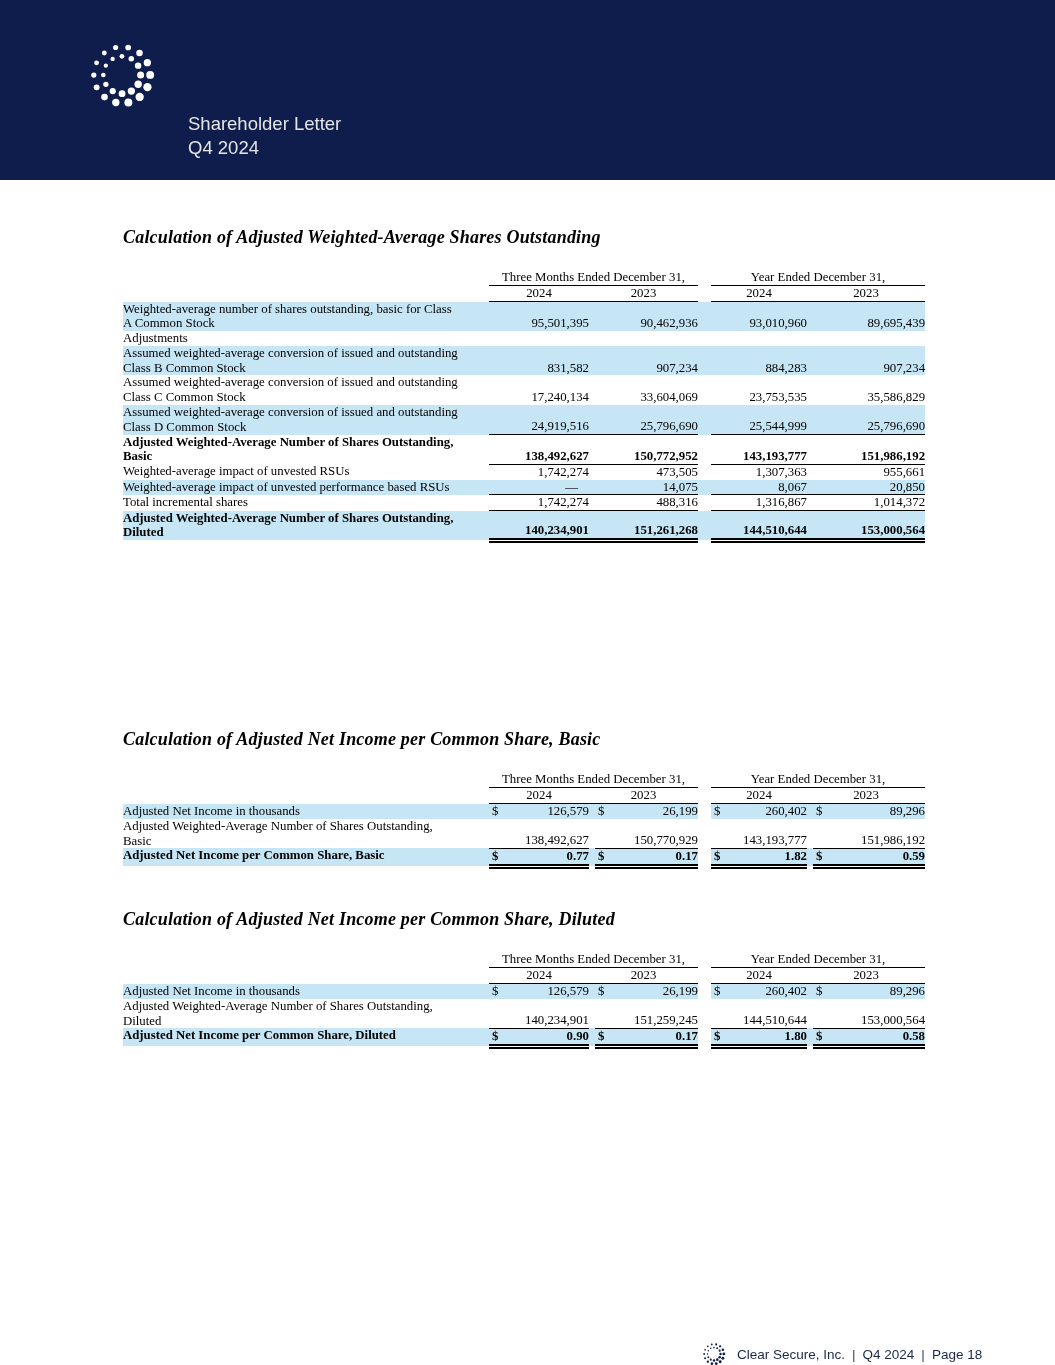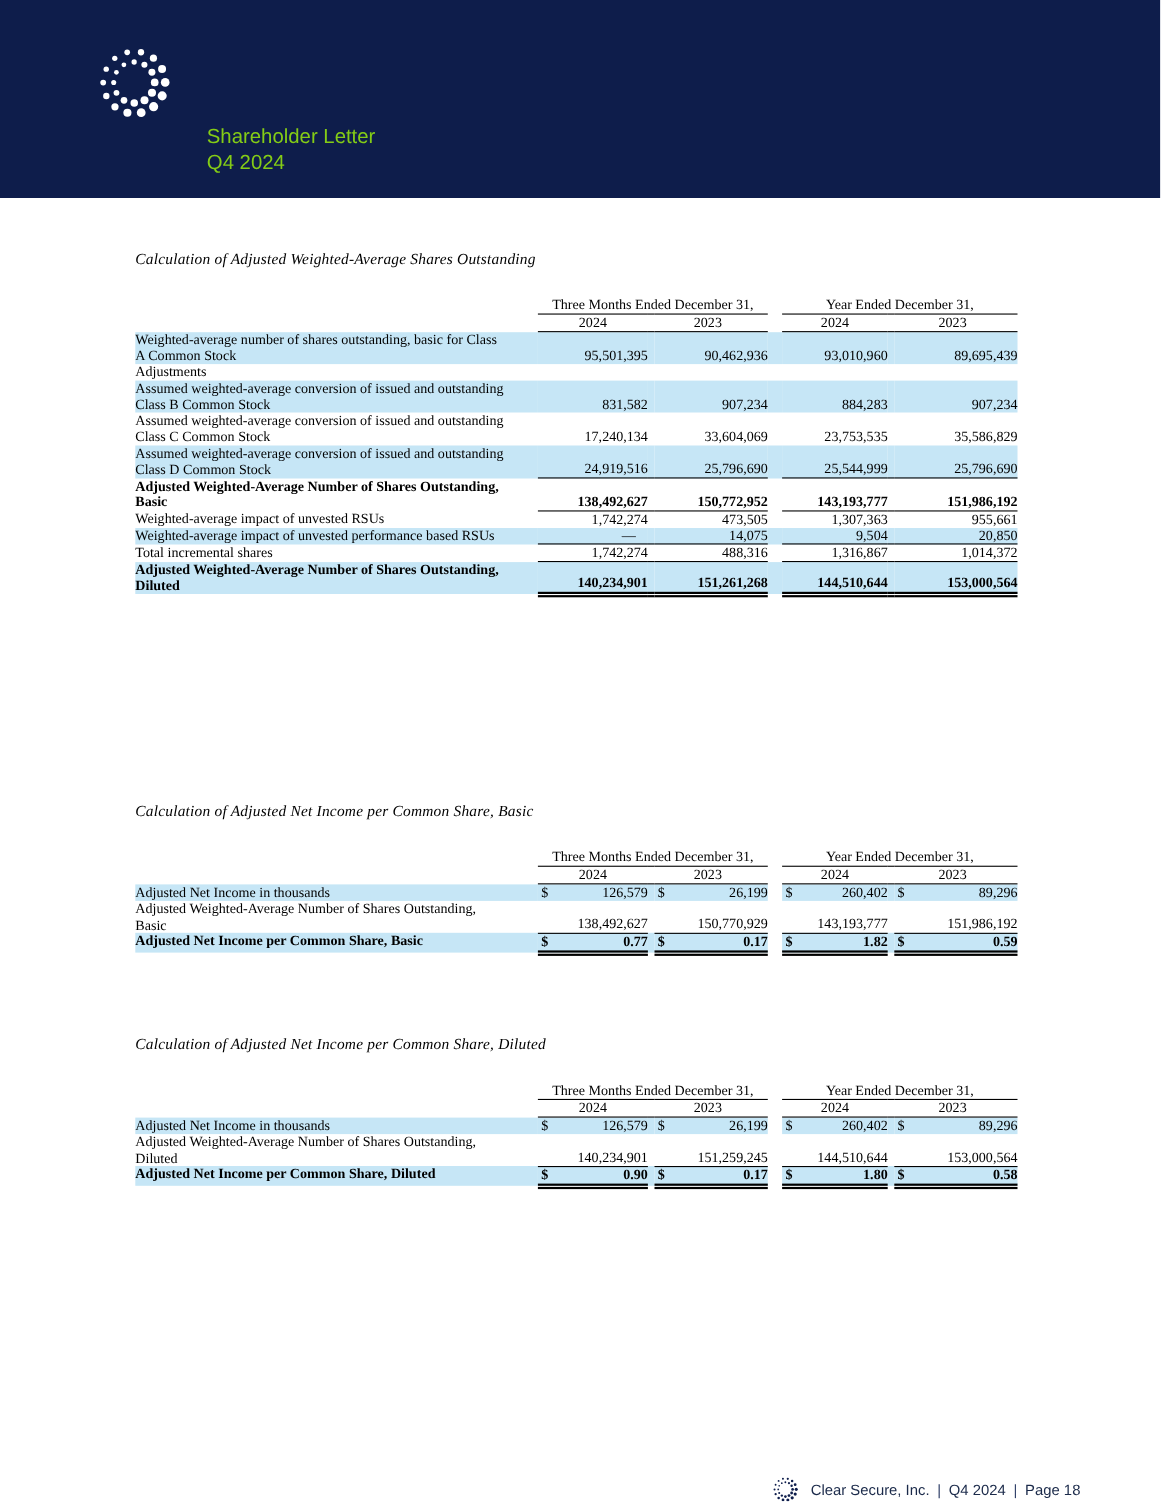--- a/index.html
+++ b/index.html
@@ -11,29 +11,29 @@
   
   .masthead { position:absolute; left:0; top:0; width:1055px; height:180px; background:#0e1d4b; }
   .logo-svg { position:absolute; left:82px; top:35px; }
   .brand {
     position:absolute; left:184px; top:47px; color:#ffffff;
     font-family:"Liberation Sans", sans-serif; font-weight:bold;
     font-size:42px; letter-spacing:9px; line-height:42px; white-space:nowrap;
   }
   .brand .reg { font-size:11px; letter-spacing:0; position:relative; top:-20px; left:-6px; }
   .mast-sub {
-    position:absolute; left:188px; top:112px; color:#84cc16;
+    position:absolute; left:188px; top:112px; color:#e5e5e5;
     font-family:"Liberation Sans", sans-serif; font-size:18.5px; line-height:23.5px;
   }
 
   
   .tbl-section { position:absolute; left:123px; width:802px; }
-  #sec-0 { top:226px; } #sec-1 { top:700px;margin-top:28px; } #sec-2 { top:908px;margin-top:32px; }
+  #sec-0 { top:226px; } #sec-1 { top:700px;margin-top:28px; } #sec-2 { top:908px; }
   .tbl-title {
-    font-weight:normal; font-style:italic; font-size:14px; line-height:22px;
+    font-weight:bold; font-style:italic; font-size:18px; line-height:22px;
     margin:0 0 22px 0; letter-spacing:0.2px;
   }
   table.fin { border-collapse:collapse; table-layout:fixed; width:802px; font-size:12.8px; }
   table.fin th, table.fin td { padding:0; margin:0; }
   thead th {
     font-weight:normal; text-align:center; vertical-align:bottom;
     padding:1px 0 2px 0; line-height:15px; white-space:nowrap;
   }
   .hline { border-bottom:1.5px solid #000; }
   tbody td { vertical-align:bottom; line-height:14.8px; padding:1.5px 0; }
@@ -200,21 +200,21 @@
             <td class="val"><span class="num">1,307,363</span></td>
             <td class="gapcell"></td>
             <td class="val"><span class="num">955,661</span></td>
           </tr>
           <tr>
             <td class="lbl bgb">Weighted-average impact of unvested performance based RSUs</td>
             <td class="val bgb b1"><span class="num-dash">—</span></td>
             <td class="gapcell bgb b1"></td>
             <td class="val bgb b1"><span class="num">14,075</span></td>
             <td class="gapcell bgb"></td>
-            <td class="val bgb b1"><span class="num">9,504</span></td>
+            <td class="val bgb b1"><span class="num">8,067</span></td>
             <td class="gapcell bgb b1"></td>
             <td class="val bgb b1"><span class="num">20,850</span></td>
           </tr>
           <tr class="r-italic">
             <td class="lbl">Total incremental shares</td>
             <td class="val b1"><span class="num">1,742,274</span></td>
             <td class="gapcell b1"></td>
             <td class="val b1"><span class="num">488,316</span></td>
             <td class="gapcell"></td>
             <td class="val b1"><span class="num">1,316,867</span></td>

